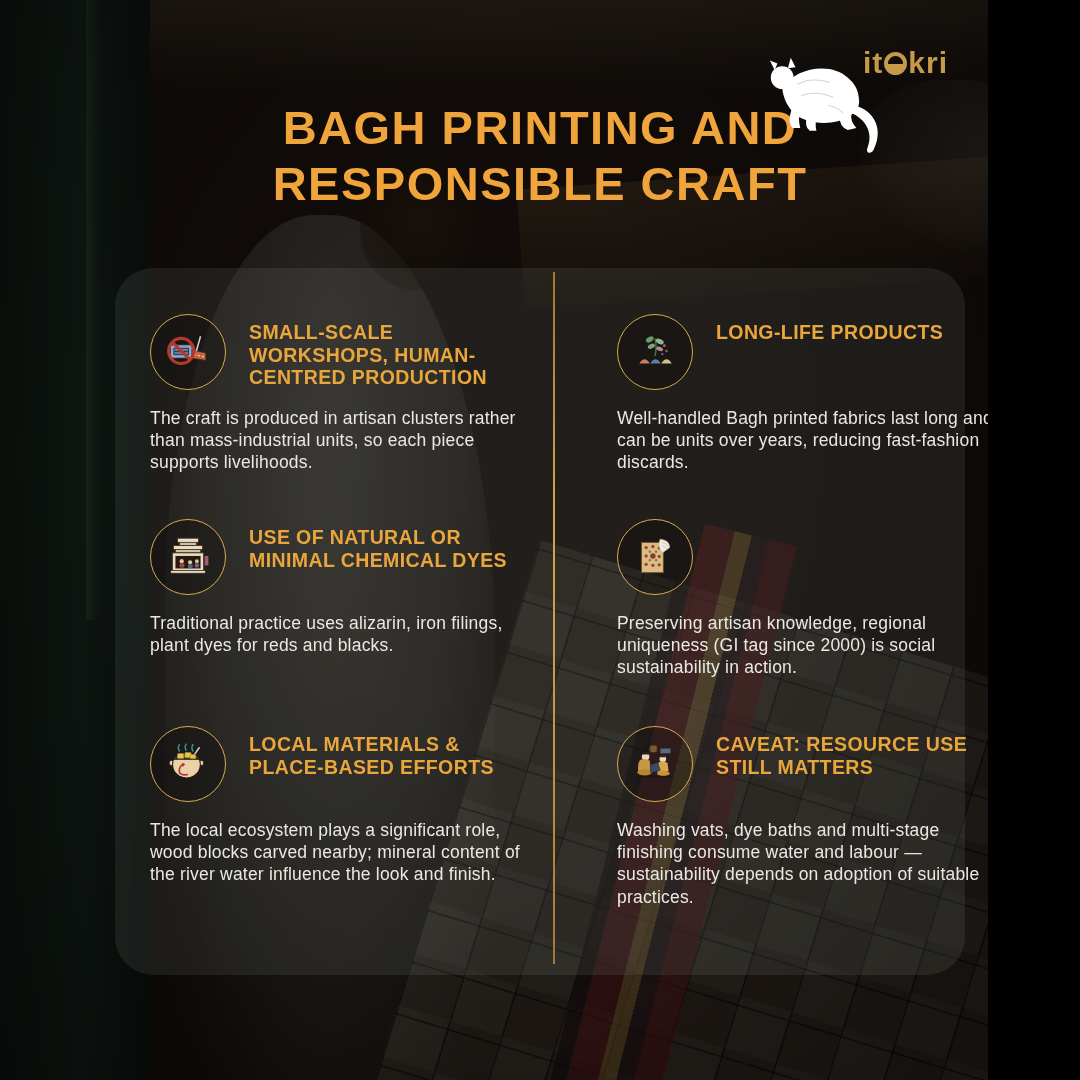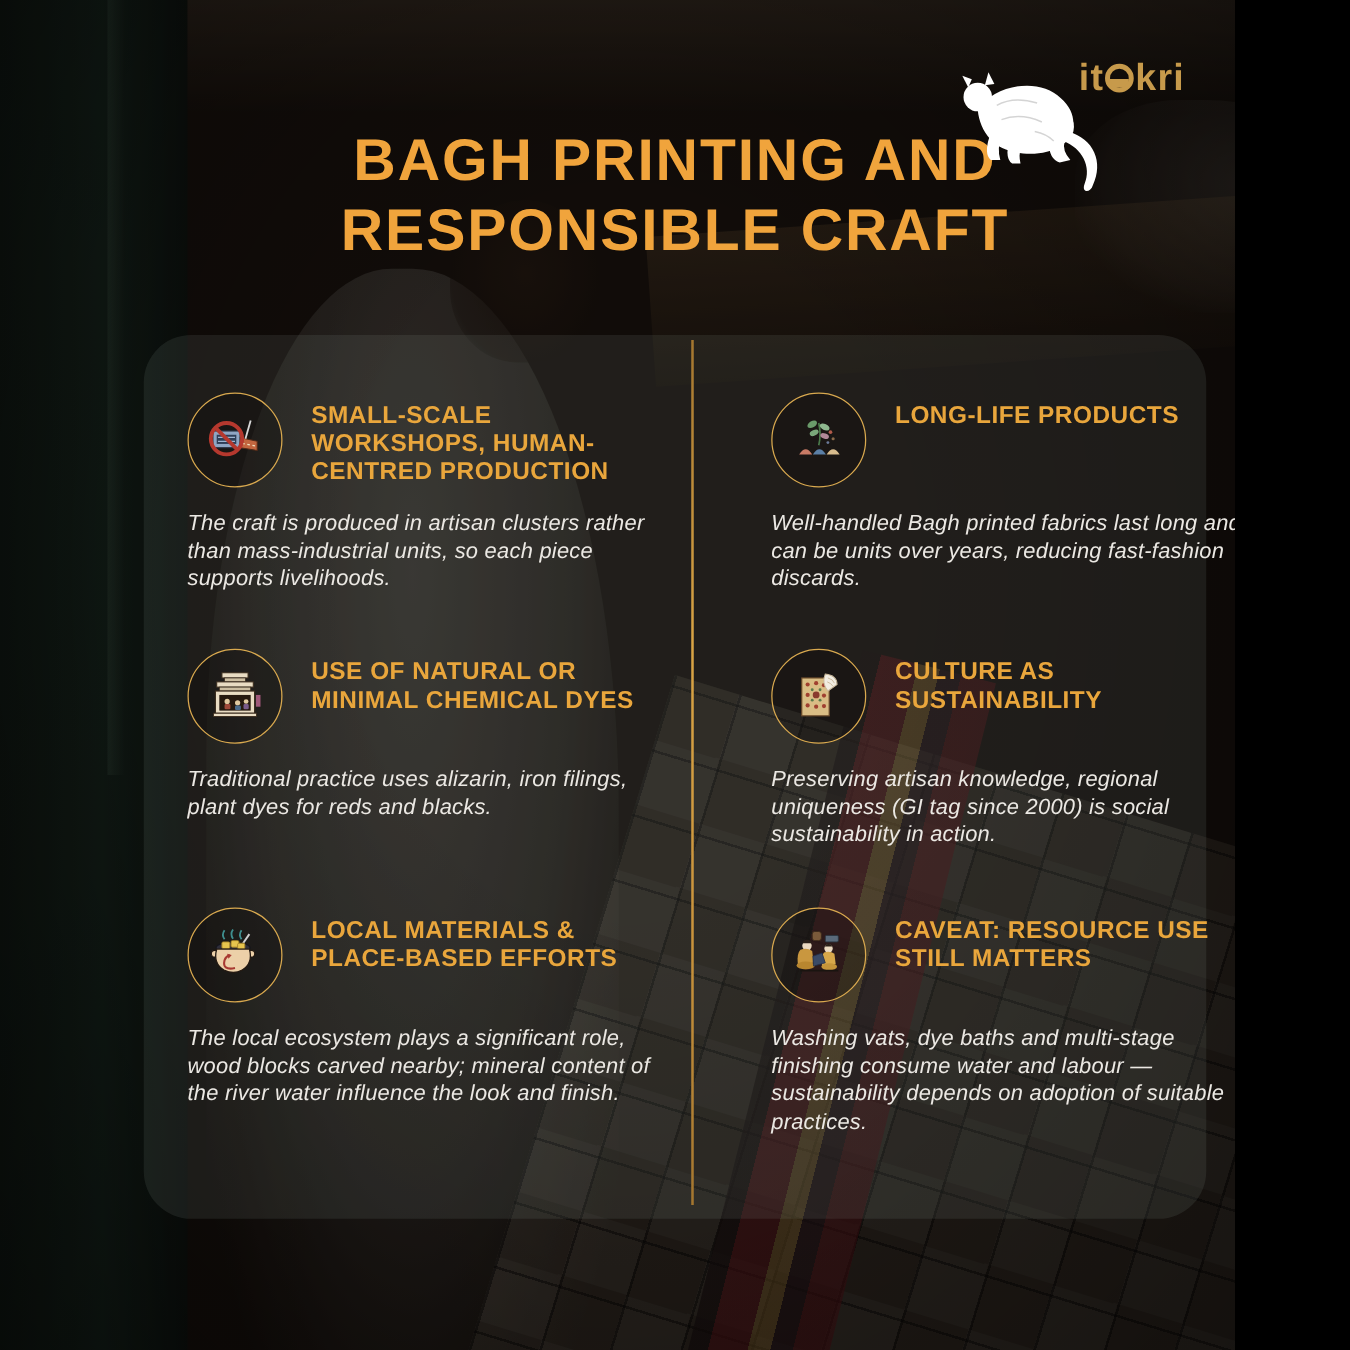--- a/index.html
+++ b/index.html
@@ -112,21 +112,21 @@
     display:flex; align-items:center; justify-content:center;
     background:rgba(10,8,6,0.30);
   }
   .cell h3 {
     margin:7px 0 0; font-size:19.5px; line-height:1.16;
     color:#E9A63C; letter-spacing:0.4px; font-weight:700;
     text-transform:uppercase;
   }
   .cell .body {
     margin-top:17px; font-size:17.5px; line-height:1.27;
-    color:#EBE8E3; letter-spacing:0.2px;font-style:italic;
+    color:#EBE8E3; letter-spacing:0.2px;
   }
 </style>
 </head>
 <body>
 
 <div class="canvas">
 
   <div class="bg-layer">
     <div class="bg-wall"></div>
     <div class="bg-doorframe"></div>
@@ -256,21 +256,20 @@
             <circle cx="17" cy="17" r="1.1"></circle>
               <circle cx="23" cy="17" r="1.1"></circle>
             <circle cx="17" cy="25" r="1.1"></circle>
               <circle cx="23" cy="25" r="1.1"></circle>
           </g>
           <circle cx="20" cy="21" r="2.6" fill="#8a3a2e"></circle>
           <path d="M27 5 q9 1 9 8 l-7 5 q-5 -6 -2 -13 z" fill="#f2ede2" stroke="#c9b89a" stroke-width="0.8"></path>
           <path d="M29 8 q4 1 5 4 M28.5 11 q3 1 4.5 3.5" stroke="#c9b89a" stroke-width="0.7" fill="none"></path>
         </svg>
       </div>
-      <h3>CULTURE AS SUSTAINABILITY</h3>
     </div>
     <div class="body">Preserving artisan knowledge, regional uniqueness (GI tag since 2000) is social sustainability in action.</div>
   </div>
 
   <div class="cell cell-r row3">
     <div class="cell-head">
       <div class="icon-circle">
         <svg width="46" height="46" viewBox="0 0 44 44">
           <rect x="17" y="4" width="7" height="7" rx="2" fill="#7a5a3a" stroke="#3a2a1a" stroke-width="0.7"></rect>
           <rect x="27" y="7" width="10" height="5" rx="1" fill="#5a6a7a" stroke="#2a3440" stroke-width="0.7"></rect>

